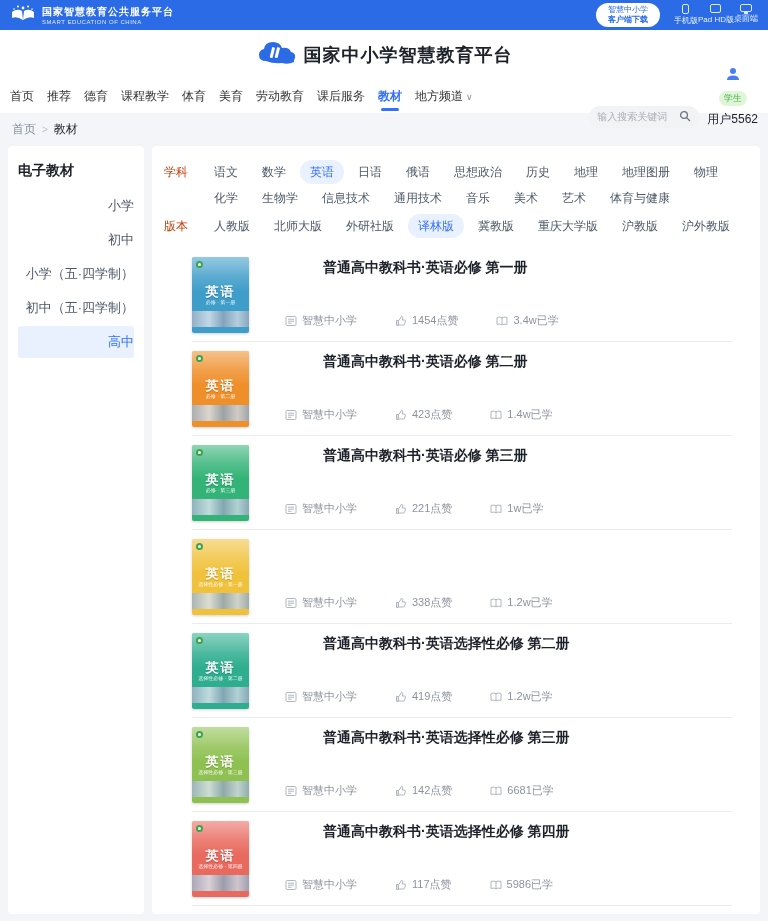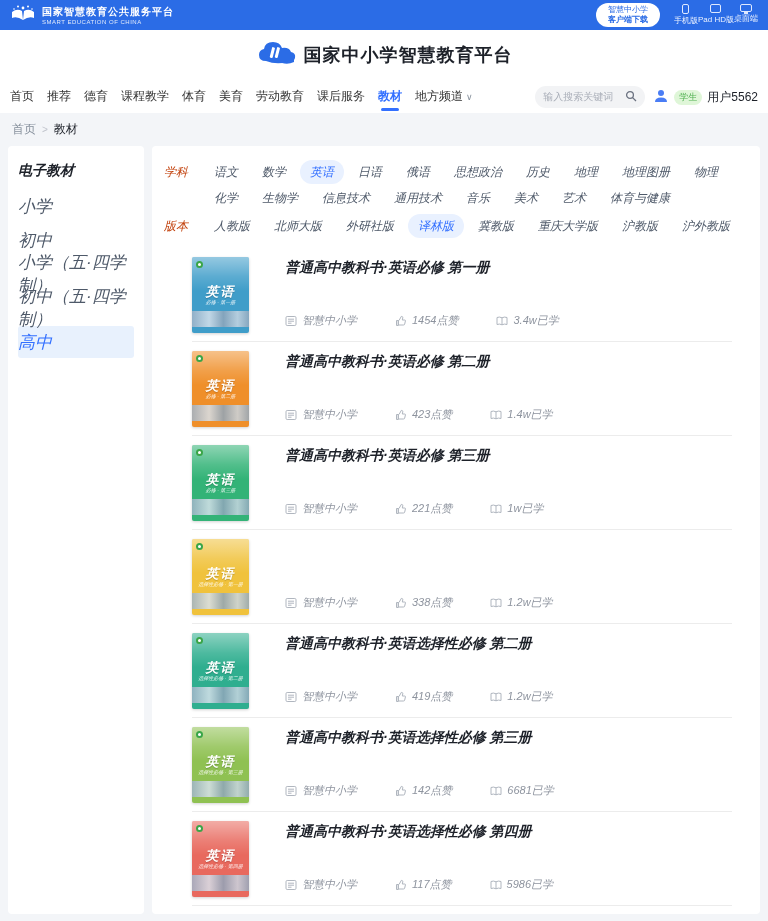--- a/index.html
+++ b/index.html
@@ -39,39 +39,39 @@
   .nav-item.active { color:#3370ff; font-weight:bold; }
   .nav-item.active::after { content:""; position:absolute; left:50%; transform:translateX(-50%);
     bottom:2px; width:18px; height:3px; border-radius:2px; background:#3370ff; }
   .nav-item .caret { font-size:9px; color:#86909c; margin-left:3px; }
   .nav-right { margin-left:auto; display:flex; align-items:flex-end; gap:8px; }
   .search-box { width:110px; height:22px; background:#f2f3f5; border-radius:11px;
     display:flex; align-items:center; padding:0 8px; gap:4px; }
   .search-box input { flex:1; min-width:0; border:none; outline:none; background:transparent;
     font-size:10px; color:#333; font-family:inherit; }
   .search-box input::placeholder { color:#a9aeb8; }
-  .user { display:flex; align-items:center; gap:5px; cursor:pointer; }
+  .user { display:flex; align-items:center; gap:5px; cursor:pointer;flex-direction:column; }
   .role-badge { background:#dff6d8; color:#52b153; font-size:9px; padding:1px 5px;
     border-radius:8px; }
   .user-name { font-size:12px; color:#1d2129; }
 
   
   .breadcrumb { height:33px; display:flex; align-items:center; padding:0 12px;
     font-size:12px; gap:6px; }
   .bc-home { color:#86909c; cursor:pointer; }
   .bc-sep { color:#c0c4cc; font-size:10px; }
   .bc-cur { color:#1d2129; }
 
   
   .content { display:flex; gap:8px; padding:0 8px; height:768px; }
-  .panel { background:#fff; border-radius:4px;font-style:italic; }
+  .panel { background:#fff; border-radius:4px; }
   .sidebar { width:136px; flex:none; padding:16px 10px; }
   .sidebar-title { font-size:14px; font-weight:bold; color:#1d2129; margin-bottom:10px; }
-  .side-item { height:32px; display:flex; align-items:center; justify-content:flex-start;
-    font-size:17px; color:#4e5969; cursor:pointer; border-radius:3px; margin-top:2px; }
+  .side-item { height:32px; display:flex; align-items:center; justify-content:flex-end;
+    font-size:13px; color:#4e5969; cursor:pointer; border-radius:3px; margin-top:2px; }
   .side-item.active { background:#e8f1fd; color:#3370ff; }
 
   .main { flex:1; padding:14px 12px 0 12px; overflow:hidden; }
   .filter-row { display:flex; font-size:12px; line-height:1; margin-bottom:4px; }
   .filter-label { color:#c2410c; padding:6px 0; margin-right:16px; flex:none; }
   .filter-options { display:flex; flex-wrap:wrap; column-gap:4px; row-gap:2px; }
   .f-opt { color:#4e5969; padding:6px 10px; border-radius:12px; cursor:pointer;
     white-space:nowrap; }
   .f-opt.active { background:#e9f1ff; color:#3370ff; }
 
@@ -86,21 +86,21 @@
   .cover .dot { position:absolute; top:4px; left:4px; width:7px; height:7px;
     border-radius:50%; background:#fff; border:2px solid #3aa548; }
   .cover .cn { position:absolute; top:26px; left:0; right:0; text-align:center;
     font-size:13px; font-weight:bold; letter-spacing:2px; text-shadow:0 1px 1px rgba(0,0,0,.2); }
   .cover .sub { position:absolute; top:42px; left:0; right:0; text-align:center;
     font-size:5px; opacity:.9; }
   .cover .photo { position:absolute; left:0; right:0; bottom:6px; height:16px;
     background:linear-gradient(90deg,#9fb3c8,#d8e2ec 30%,#8fa5ba 55%,#c9d6e2 80%,#93a9be);
     opacity:.85; }
   .book-right { flex:1; display:flex; flex-direction:column; padding-top:2px; }
-  .book-title { font-size:14px; font-weight:bold; color:#1d2129; }
+  .book-title { font-size:14px; font-weight:bold; color:#1d2129;margin-left:38px; }
   .book-meta { margin-top:auto; margin-bottom:5px; display:flex; align-items:center;
     gap:38px; font-size:11px; color:#8d939e; }
   .meta-group { display:flex; align-items:center; gap:5px; }
   .meta-group svg { display:block; }
 </style>
 </head>
 <body>
 
 <div class="topbar" data-name="top-bar">
   <div class="brand" data-name="gov-brand">

